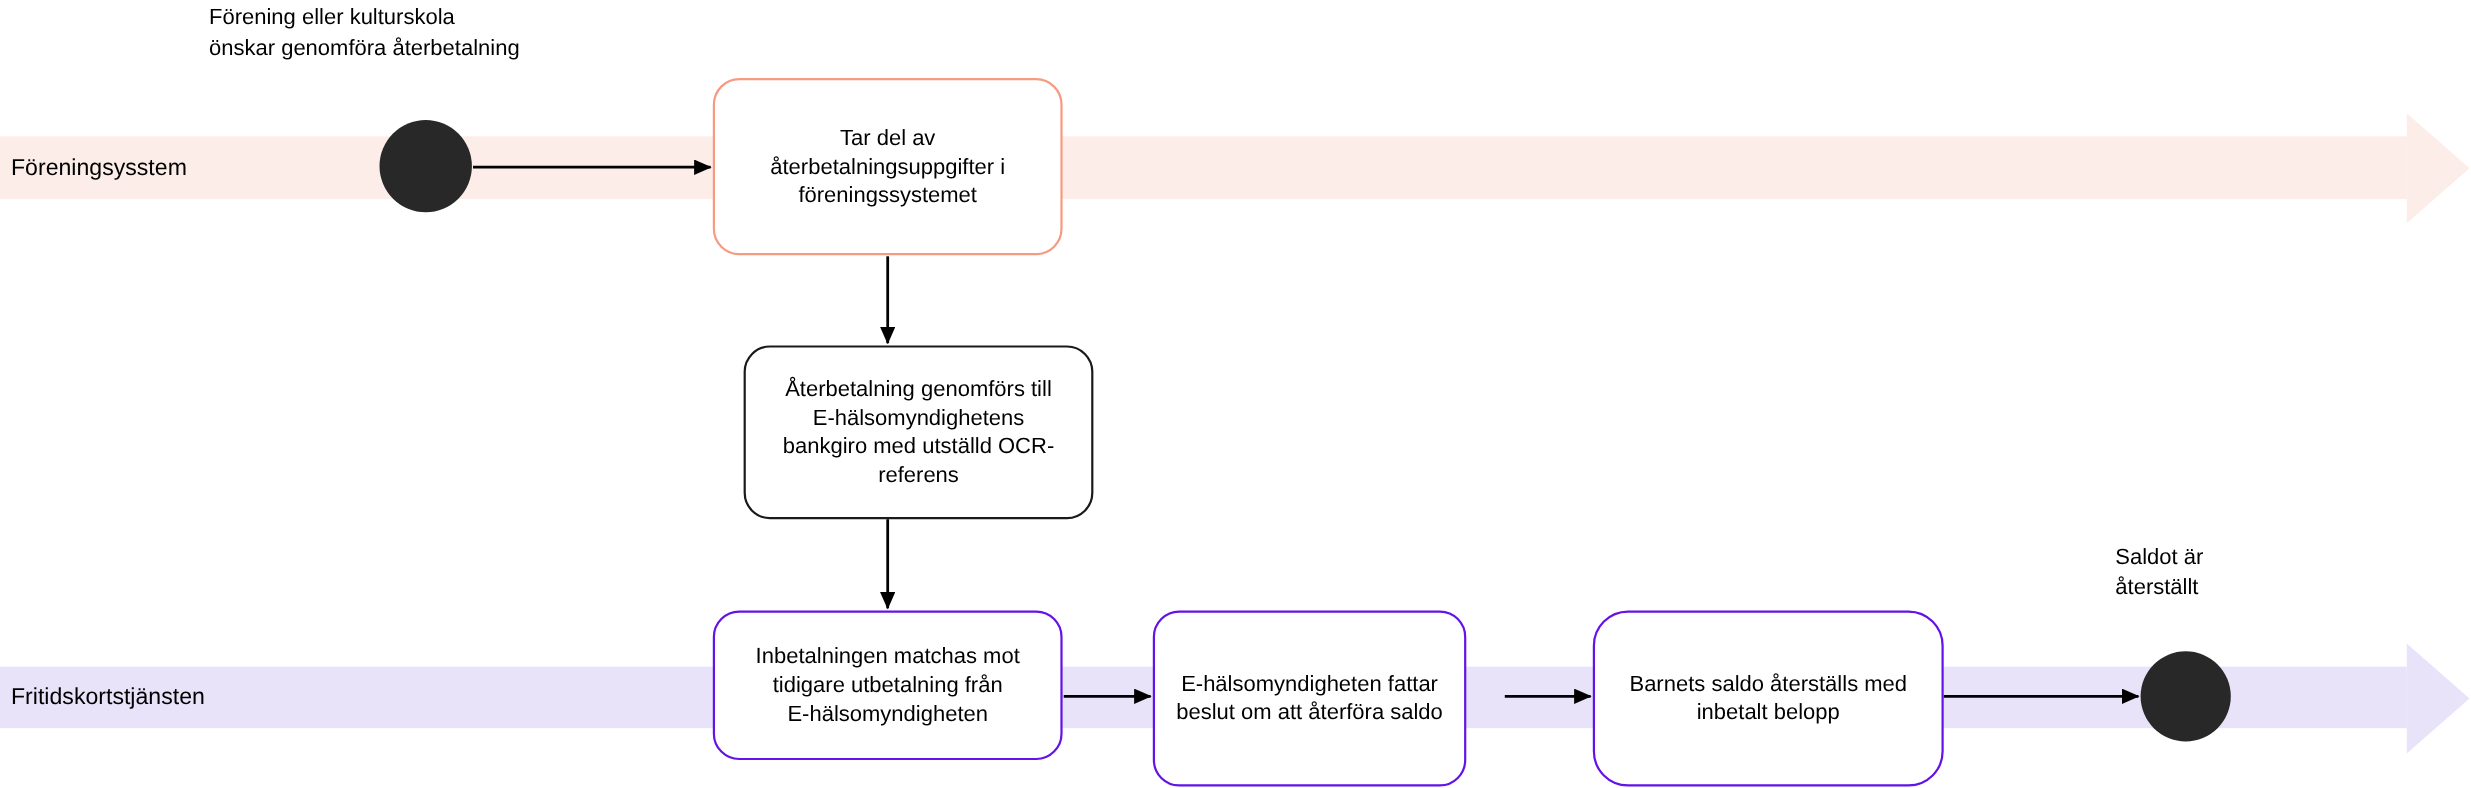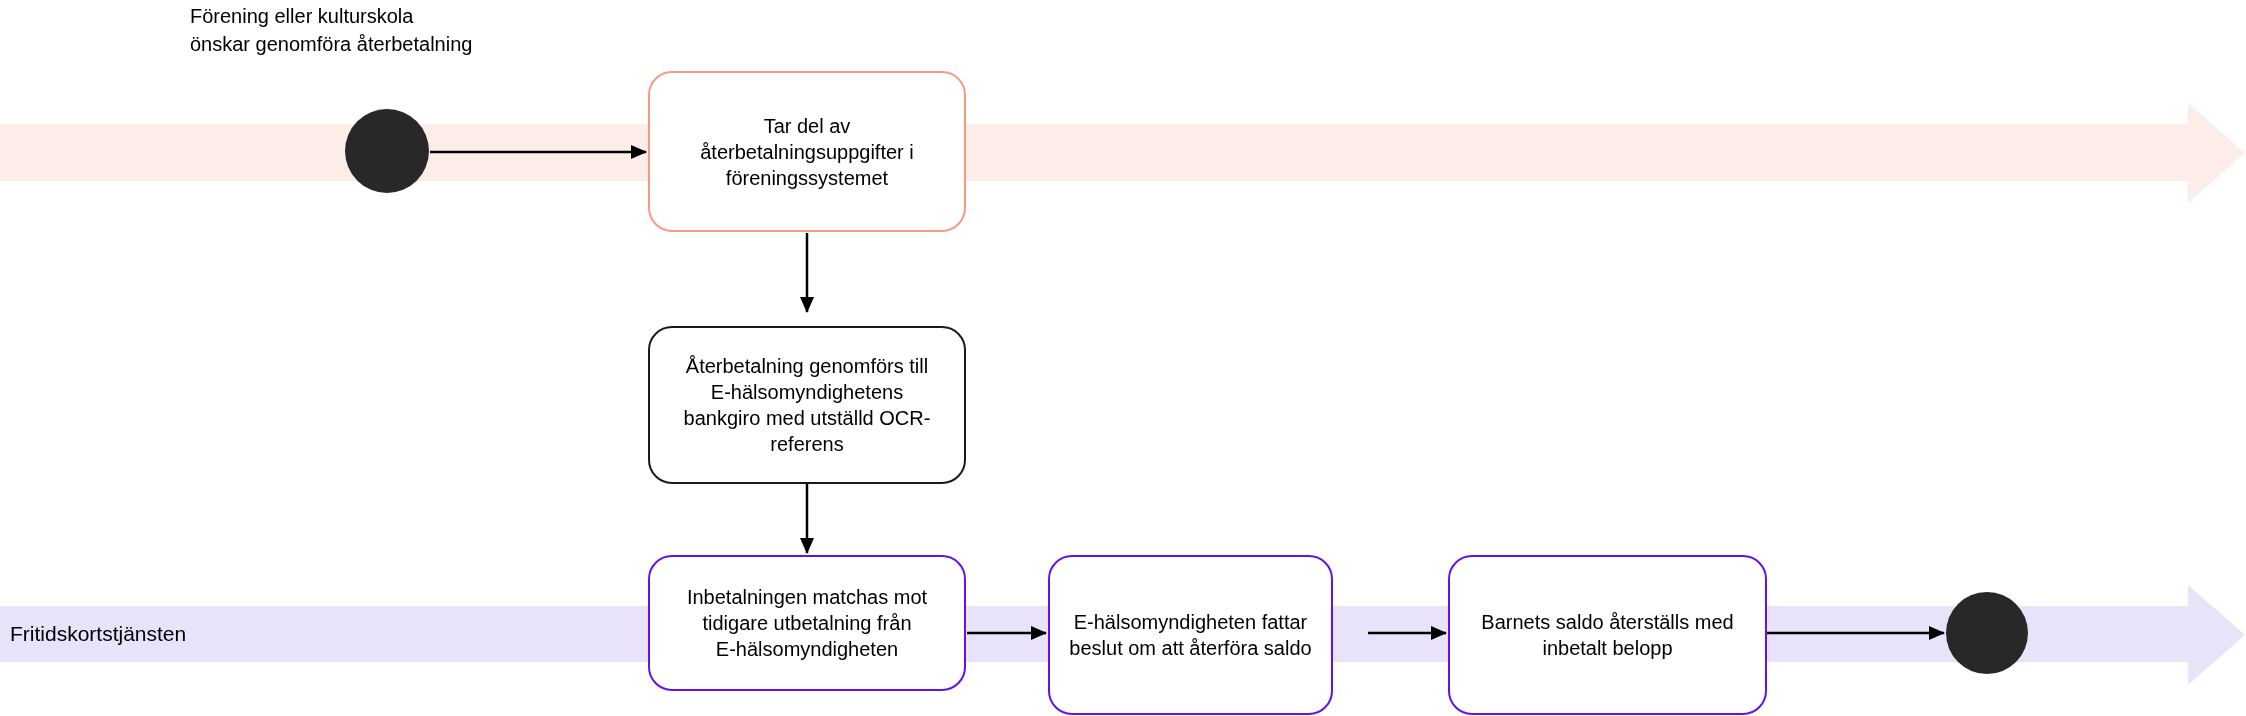--- a/index.html
+++ b/index.html
@@ -64,24 +64,24 @@
     align-items: center;
     justify-content: center;
     text-align: center;
     font-size: 20px;
     line-height: 26px;
     white-space: pre-line;
     padding: 16px 10px;
     z-index: 2;
   }
   .node-1 { left: 648px; top: 71px;  width: 318px; height: 161px; }
-  .node-2 { left: 648px; top: 314px; width: 318px; height: 158px; margin-top: 12px; }
+  .node-2 { left: 676px; top: 314px; width: 318px; height: 158px; }
   .node-3 { left: 648px; top: 555px; width: 318px; height: 136px; }
   .node-4 { left: 1048px; top: 555px; width: 285px; height: 160px; }
-  .node-5 { left: 1448px; top: 555px; width: 319px; height: 160px; }
+  .node-5 { left: 1448px; top: 555px; width: 319px; height: 160px; border-radius: 32px; }
   
   .event-circle {
     position: absolute;
     border-radius: 50%;
     background: #282828;
     z-index: 2;
   }
   .event-start { left: 345px; top: 109px; width: 84px; height: 84px; }
   .event-end   { left: 1946px; top: 592px; width: 82px; height: 82px; }
   
@@ -100,20 +100,21 @@
 <body>
 
 <div class="canvas">
 
   <div class="band band-top" style="background-color: rgb(252, 237, 232);"></div>
   <div class="band-head band-head-top" style="border-left-color: rgb(252, 237, 232);"></div>
 
   <div class="band band-bottom" style="background-color: rgb(233, 227, 250);"></div>
   <div class="band-head band-head-bottom" style="border-left-color: rgb(233, 227, 250);"></div>
 
+  <div class="lane-label lane-label-top">Föreningsysstem</div>
   <div class="lane-label lane-label-bottom">Fritidskortstjänsten</div>
 
   <svg class="connectors" width="2246" height="716">
     <defs>
       <marker id="arrowhead" markerUnits="userSpaceOnUse" markerWidth="17" markerHeight="15" refX="15" refY="7" orient="auto">
         <polygon points="0,0 16,7 0,14" fill="#000000" style="fill: rgb(0, 0, 0);"></polygon>
       </marker>
     </defs>
     <line x1="430" y1="152" x2="646" y2="152" stroke="#000" stroke-width="2.5" marker-end="url(#arrowhead)" style="stroke: rgb(0, 0, 0);"></line>
     <line x1="807" y1="233" x2="807" y2="312" stroke="#000" stroke-width="2.5" marker-end="url(#arrowhead)" style="stroke: rgb(0, 0, 0);"></line>
@@ -135,15 +136,17 @@
 bankgiro med utställd OCR-
 referens</div>
   <div class="node node-3" style="border-color: rgb(99, 18, 232);">Inbetalningen matchas mot
 tidigare utbetalning från
 E-hälsomyndigheten</div>
   <div class="node node-4" style="border-color: rgb(99, 18, 232);">E-hälsomyndigheten fattar
 beslut om att återföra saldo</div>
   <div class="node node-5" style="border-color: rgb(99, 18, 232);">Barnets saldo återställs med
 inbetalt belopp</div>
 
+  <div class="event-label event-label-end">Saldot är
+återställt</div>
   <div class="event-circle event-end" style="background-color: rgb(40, 40, 40);"></div>
 
 </div>
 
 </body></html>

